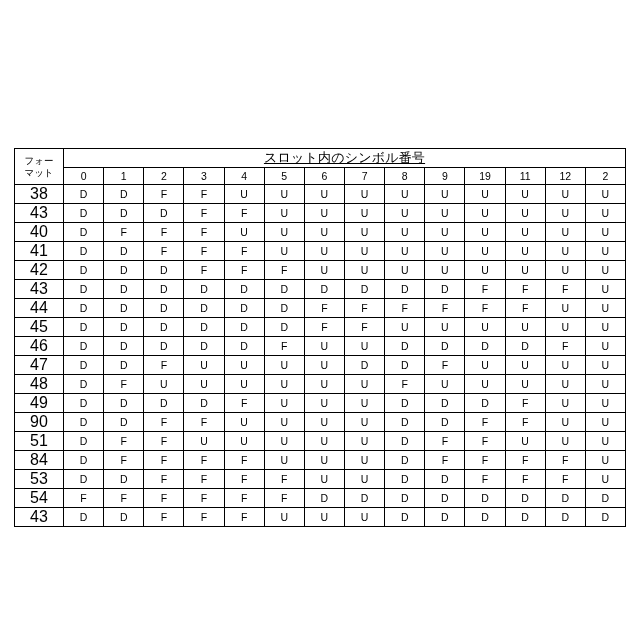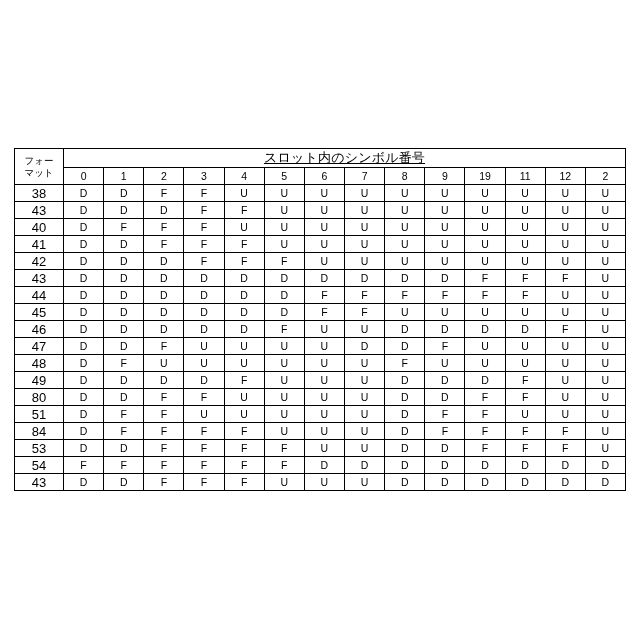--- a/index.html
+++ b/index.html
@@ -56,21 +56,21 @@
     text-decoration: underline;
   }
   .colhead {
     height: 16px;
     font-size: 10.5px;
     font-weight: bold;
   }
   .rowhead {
     width: 48px;
     height: 16px;
-    font-size: 13px;
+    font-size: 16px;
   }
   .cell {
     height: 16px;
     font-size: 10.5px;
   }
 </style>
 </head>
 <body>
 
 <div class="page">
@@ -299,21 +299,21 @@
           <td class="cell">U</td>
           <td class="cell">U</td>
           <td class="cell">D</td>
           <td class="cell">D</td>
           <td class="cell">D</td>
           <td class="cell">F</td>
           <td class="cell">U</td>
           <td class="cell">U</td>
         </tr>
         <tr>
-          <td class="rowhead">80</td>
+          <td class="rowhead">90</td>
           <td class="cell">D</td>
           <td class="cell">D</td>
           <td class="cell">F</td>
           <td class="cell">F</td>
           <td class="cell">U</td>
           <td class="cell">U</td>
           <td class="cell">U</td>
           <td class="cell">U</td>
           <td class="cell">D</td>
           <td class="cell">D</td>

